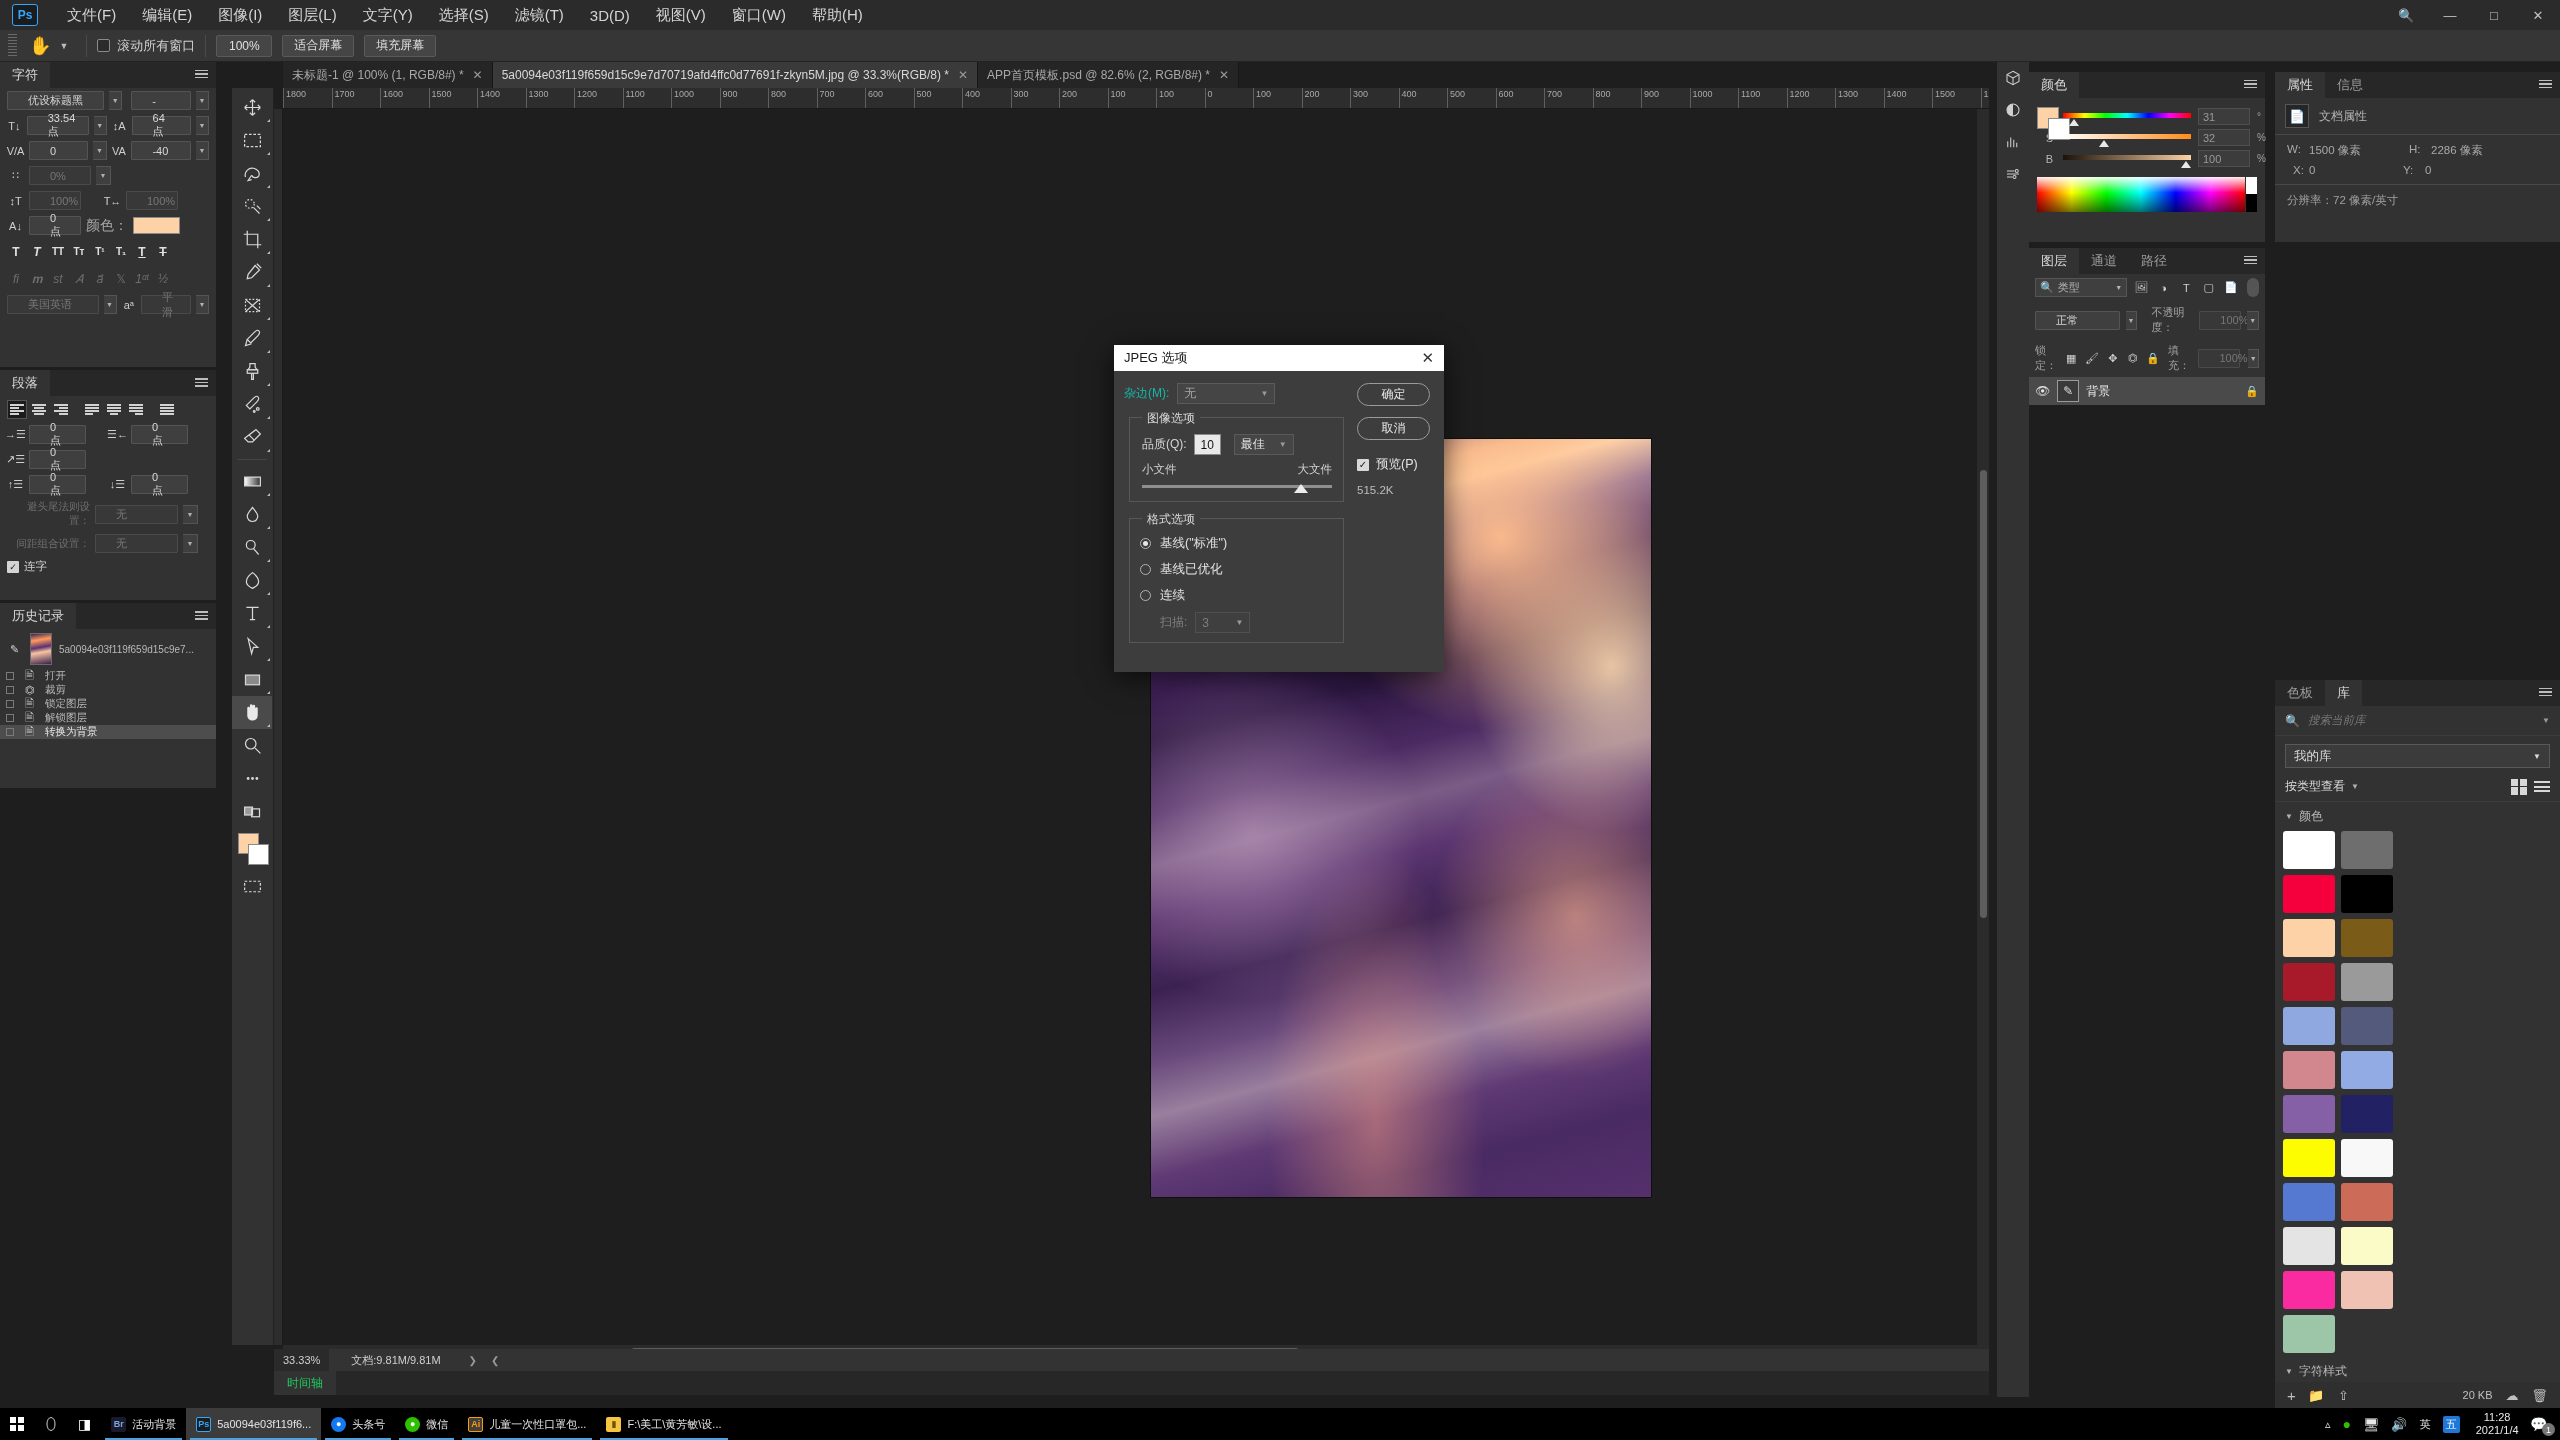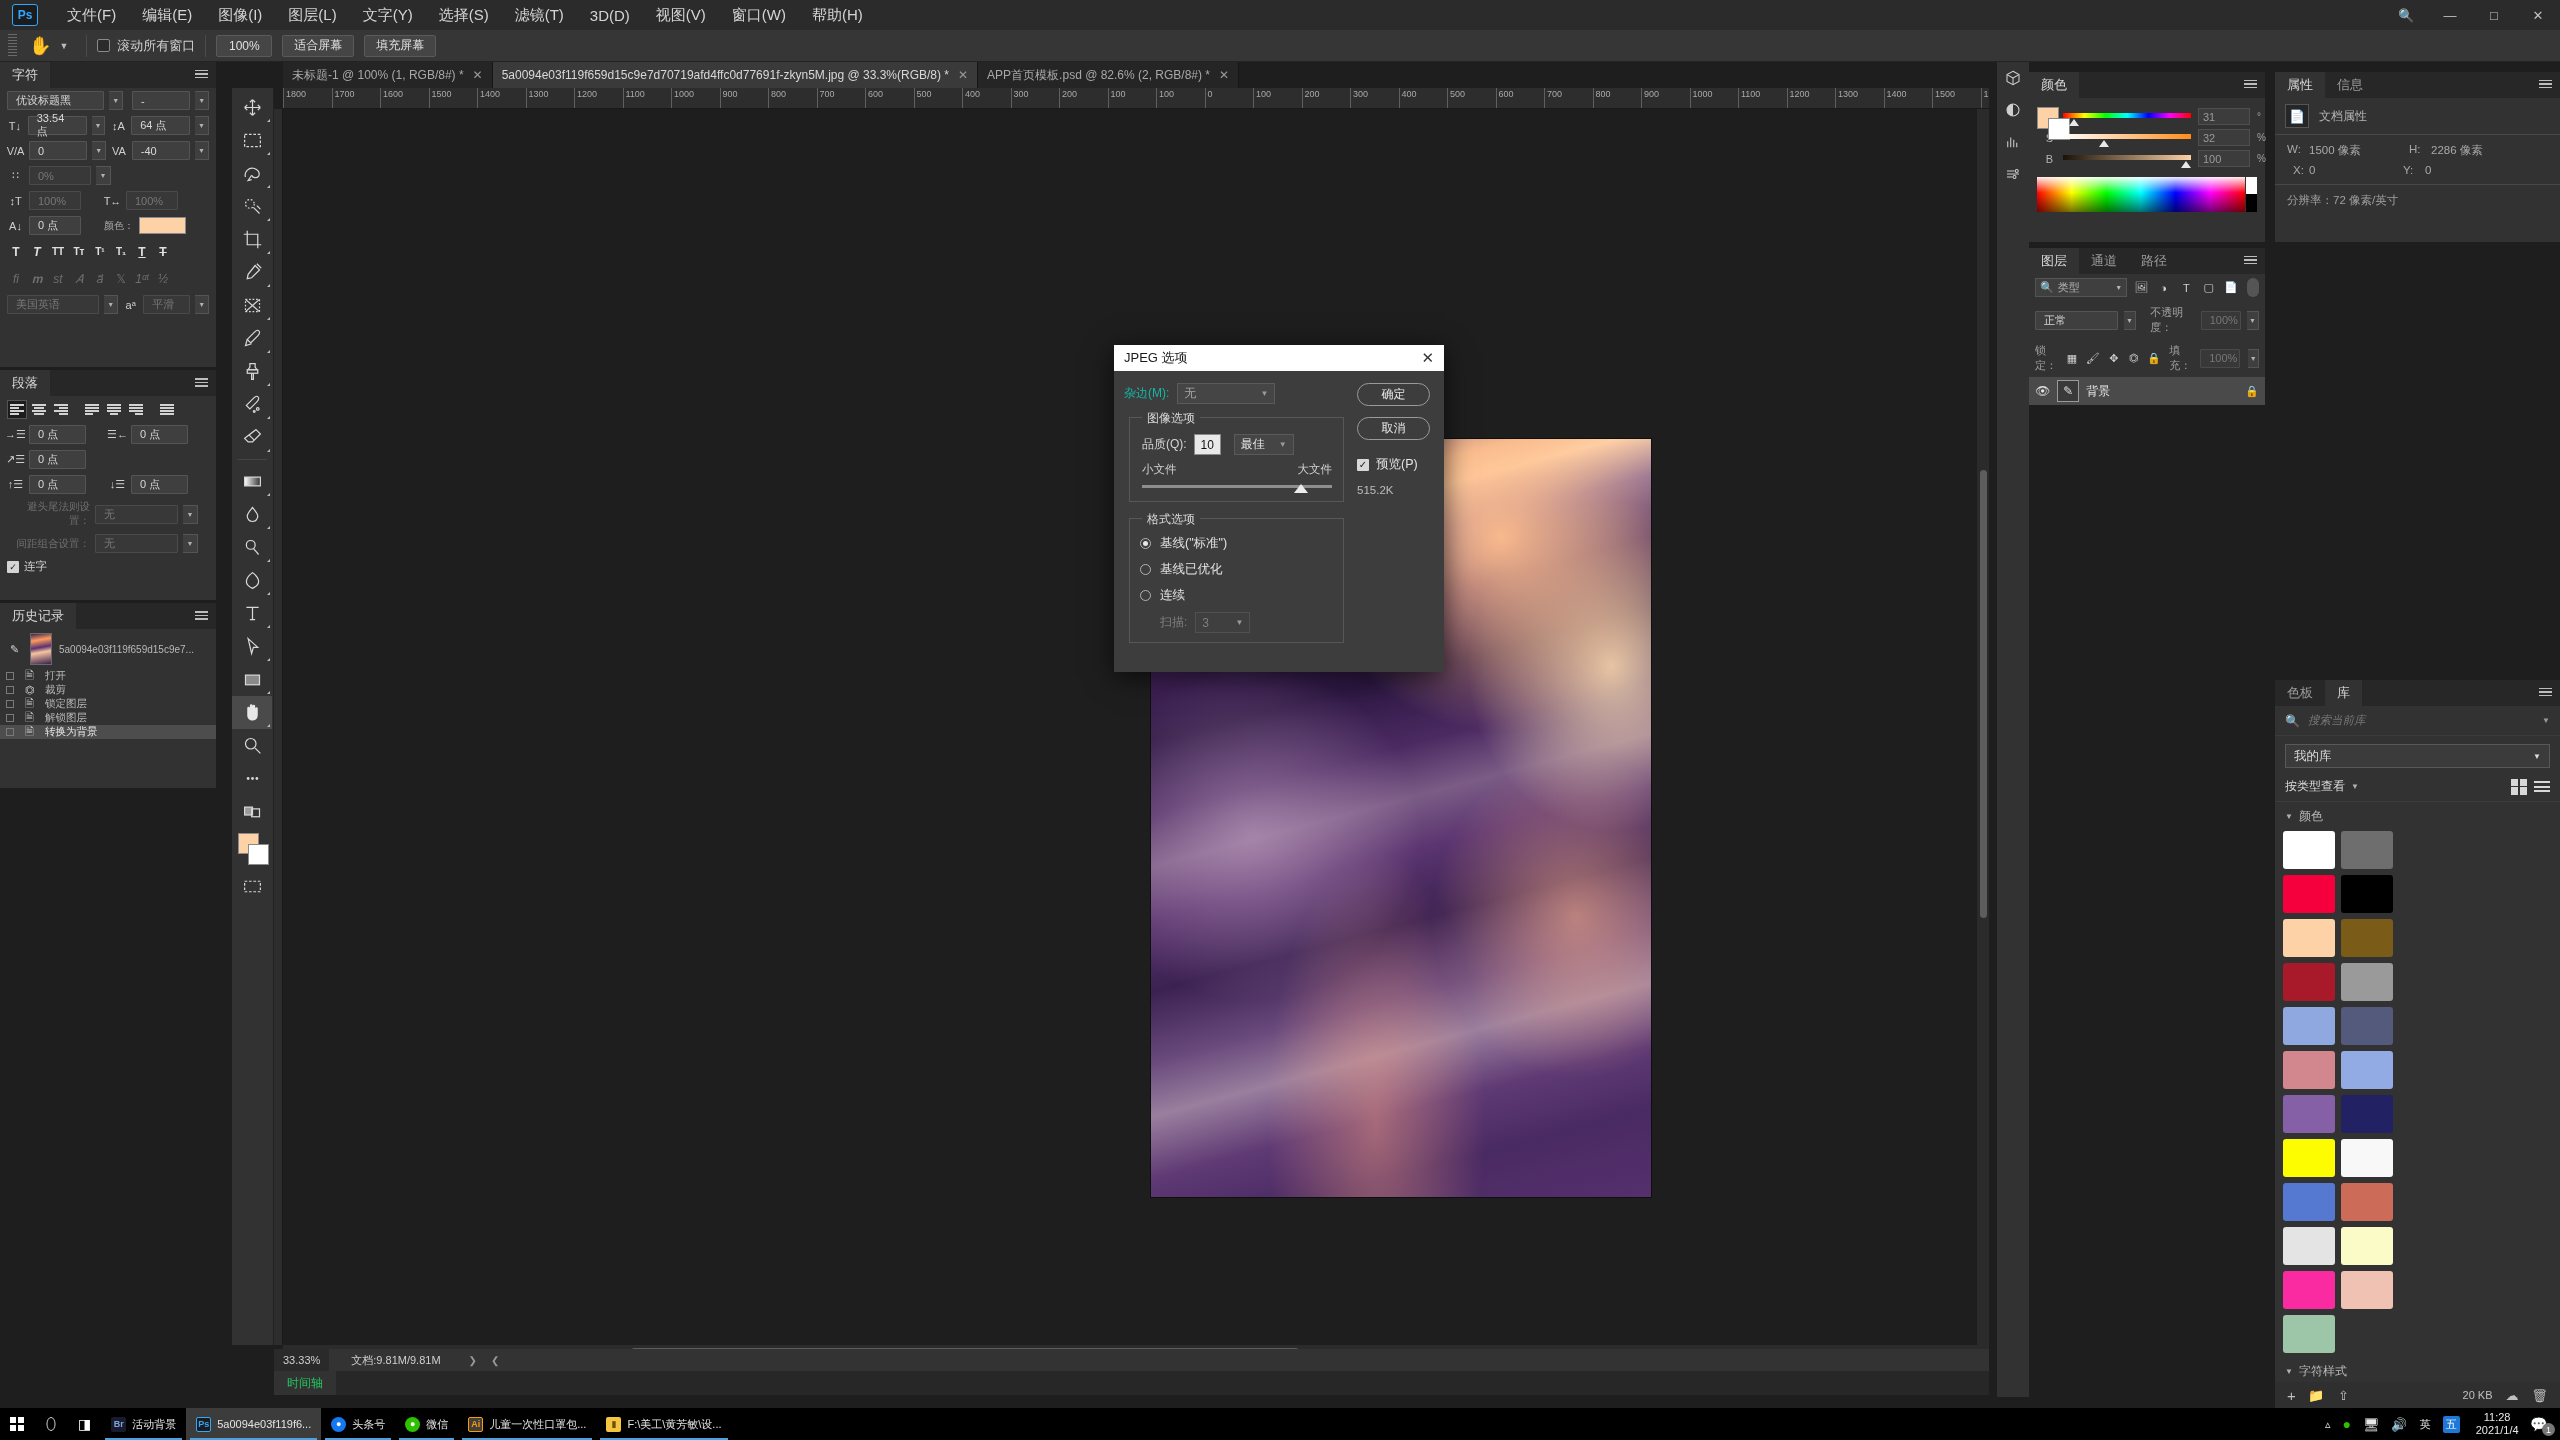--- a/index.html
+++ b/index.html
@@ -60,21 +60,21 @@
 
   
   .lpanel { position:absolute; left:0; width:216px; background:#323232; }
   .ptabbar { height:26px; background:#272727; display:flex; align-items:stretch; position:relative; }
   .ptab { padding:0 12px; display:flex; align-items:center; font-size:13px; color:#9c9c9c; }
   .ptab.active { background:#323232; color:#d8d8d8; }
   .pmenu { position:absolute; right:8px; top:8px; width:13px; height:10px;
     background:repeating-linear-gradient(to bottom,#bdbdbd 0 1.5px,transparent 1.5px 3.5px); }
   .row { display:flex; align-items:center; gap:5px; padding:3px 7px; }
   .fld { background:#3f3f3f; border:1px solid #545454; height:19px; font-size:11px;
-    color:#d8d8d8; display:flex; align-items:center; padding:0 8px; border-radius:1px; }
+    color:#d8d8d8; display:flex; align-items:center; padding:0 20px; border-radius:1px; }
   .fld.dis { color:#777; background:#383838; border-color:#4a4a4a; }
   .ddarrow { width:15px; height:19px; background:#3f3f3f; border:1px solid #545454;
     border-left:none; display:flex; align-items:center; justify-content:center;
     font-size:7px; color:#b0b0b0; }
   .ico { width:17px; height:17px; display:flex; align-items:center; justify-content:center;
     color:#cfcfcf; font-size:11px; }
   .styrow { display:flex; gap:5px; padding:5px 8px; align-items:center; }
   .sbtn { width:16px; height:17px; display:flex; align-items:center; justify-content:center;
     font-size:12px; color:#e0e0e0; font-weight:bold; }
   .sbtn.dim { color:#6e6e6e; font-weight:normal; font-style:italic; }
@@ -453,21 +453,21 @@
   </div>
   <div class="row">
     <div class="ico">↕T</div>
     <div class="fld dis" style="width:52px">100%</div>
     <div class="ico" style="margin-left:18px">T↔</div>
     <div class="fld dis" style="width:52px">100%</div>
   </div>
   <div class="row">
     <div class="ico">A↓</div>
     <div class="fld" style="width:52px">0 点</div>
-    <div style="font-size:10px;color:#a8a8a8;margin-left:18px">颜色：</div>
+    <div style="font-size:14px;color:#a8a8a8;">颜色：</div>
     <div class="colorsw"></div>
   </div>
   <div class="styrow">
     <div class="sbtn">T</div>
     <div class="sbtn" style="font-style:italic">T</div>
     <div class="sbtn" style="font-size:10px">TT</div>
     <div class="sbtn" style="font-size:10px">Tᴛ</div>
     <div class="sbtn" style="font-size:10px">T¹</div>
     <div class="sbtn" style="font-size:10px">T₁</div>
     <div class="sbtn" style="text-decoration:underline">T</div>

